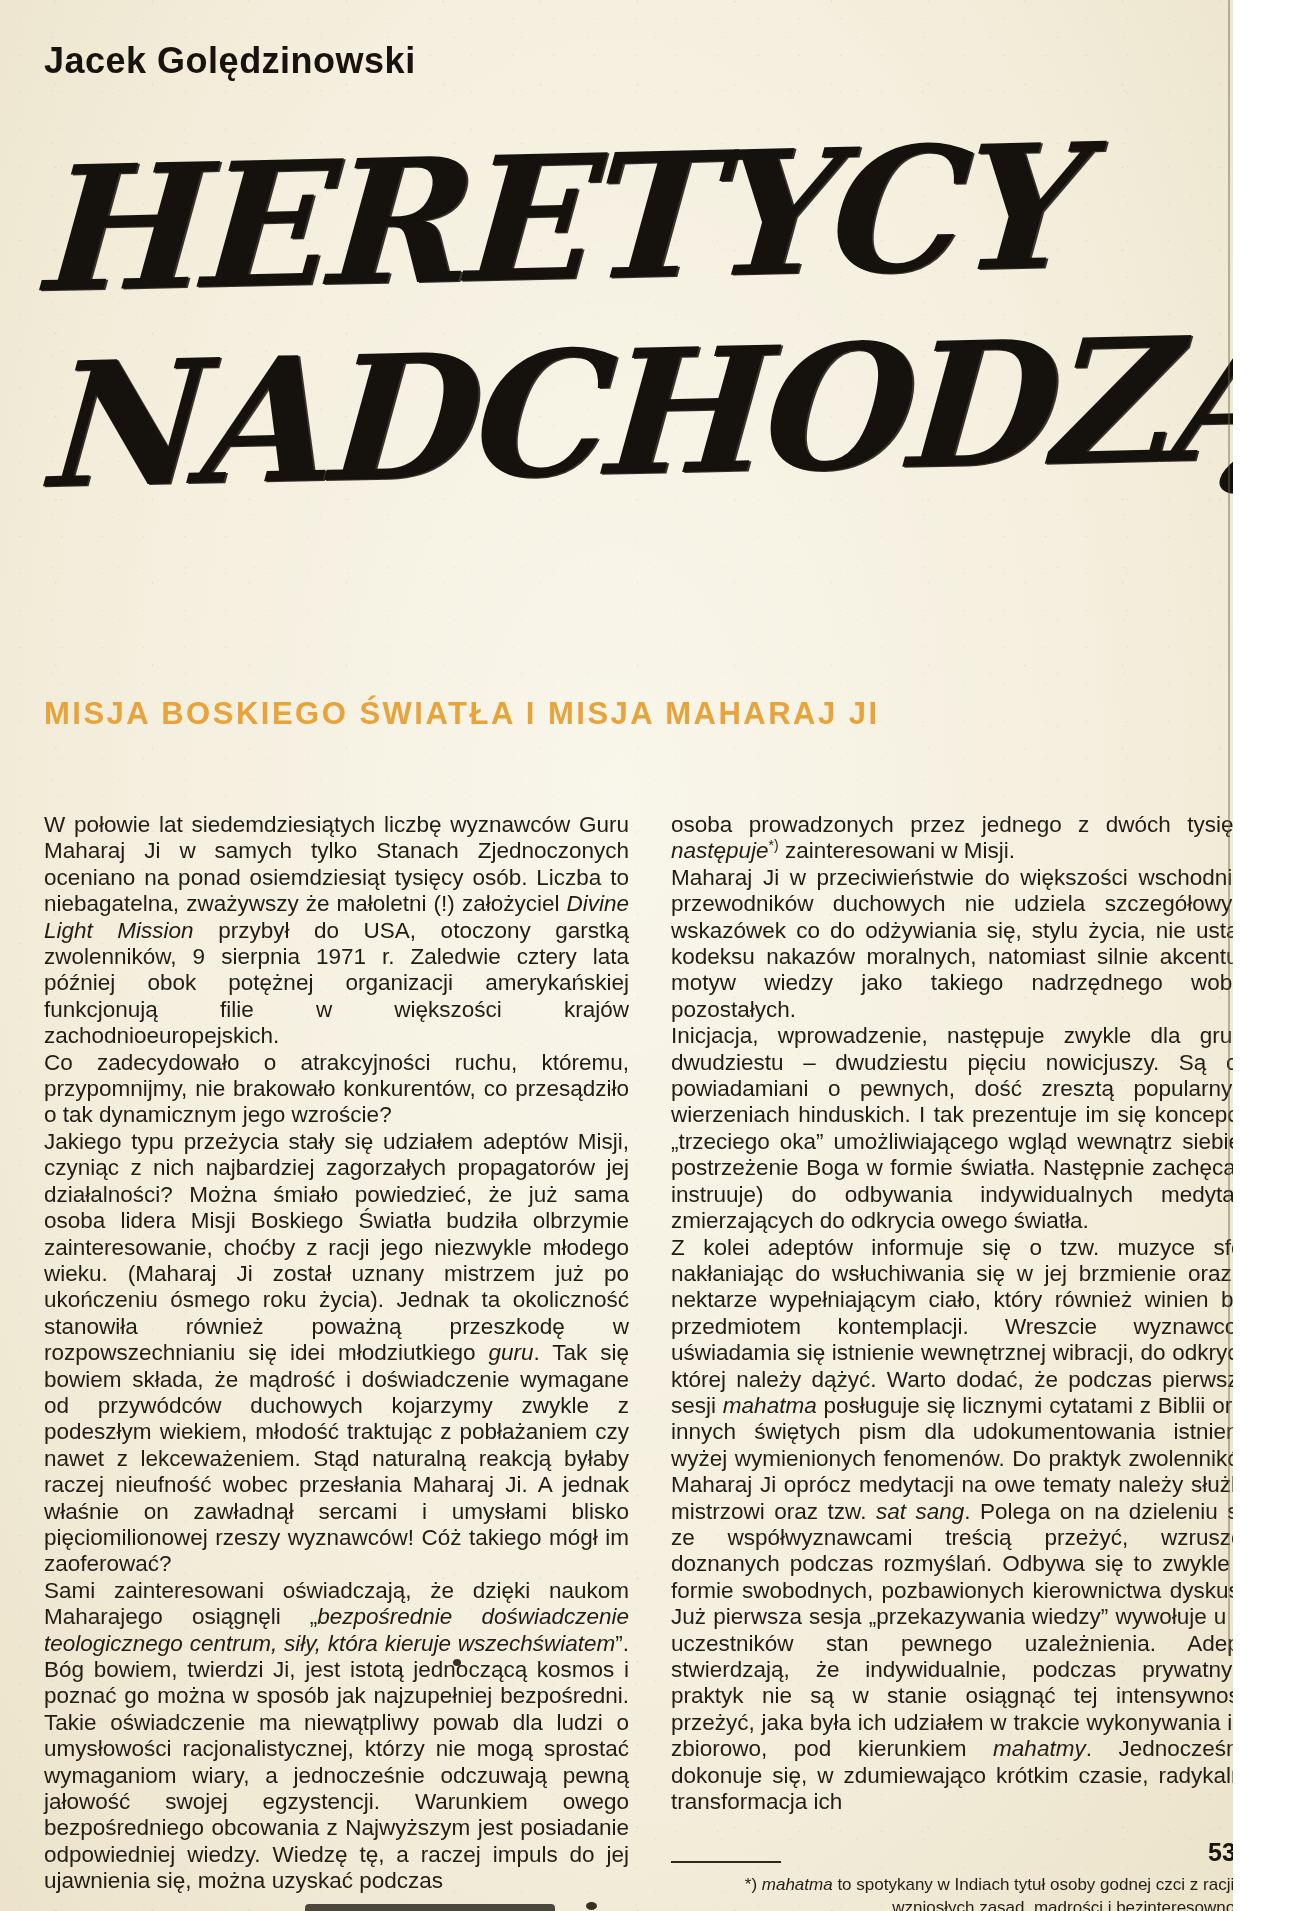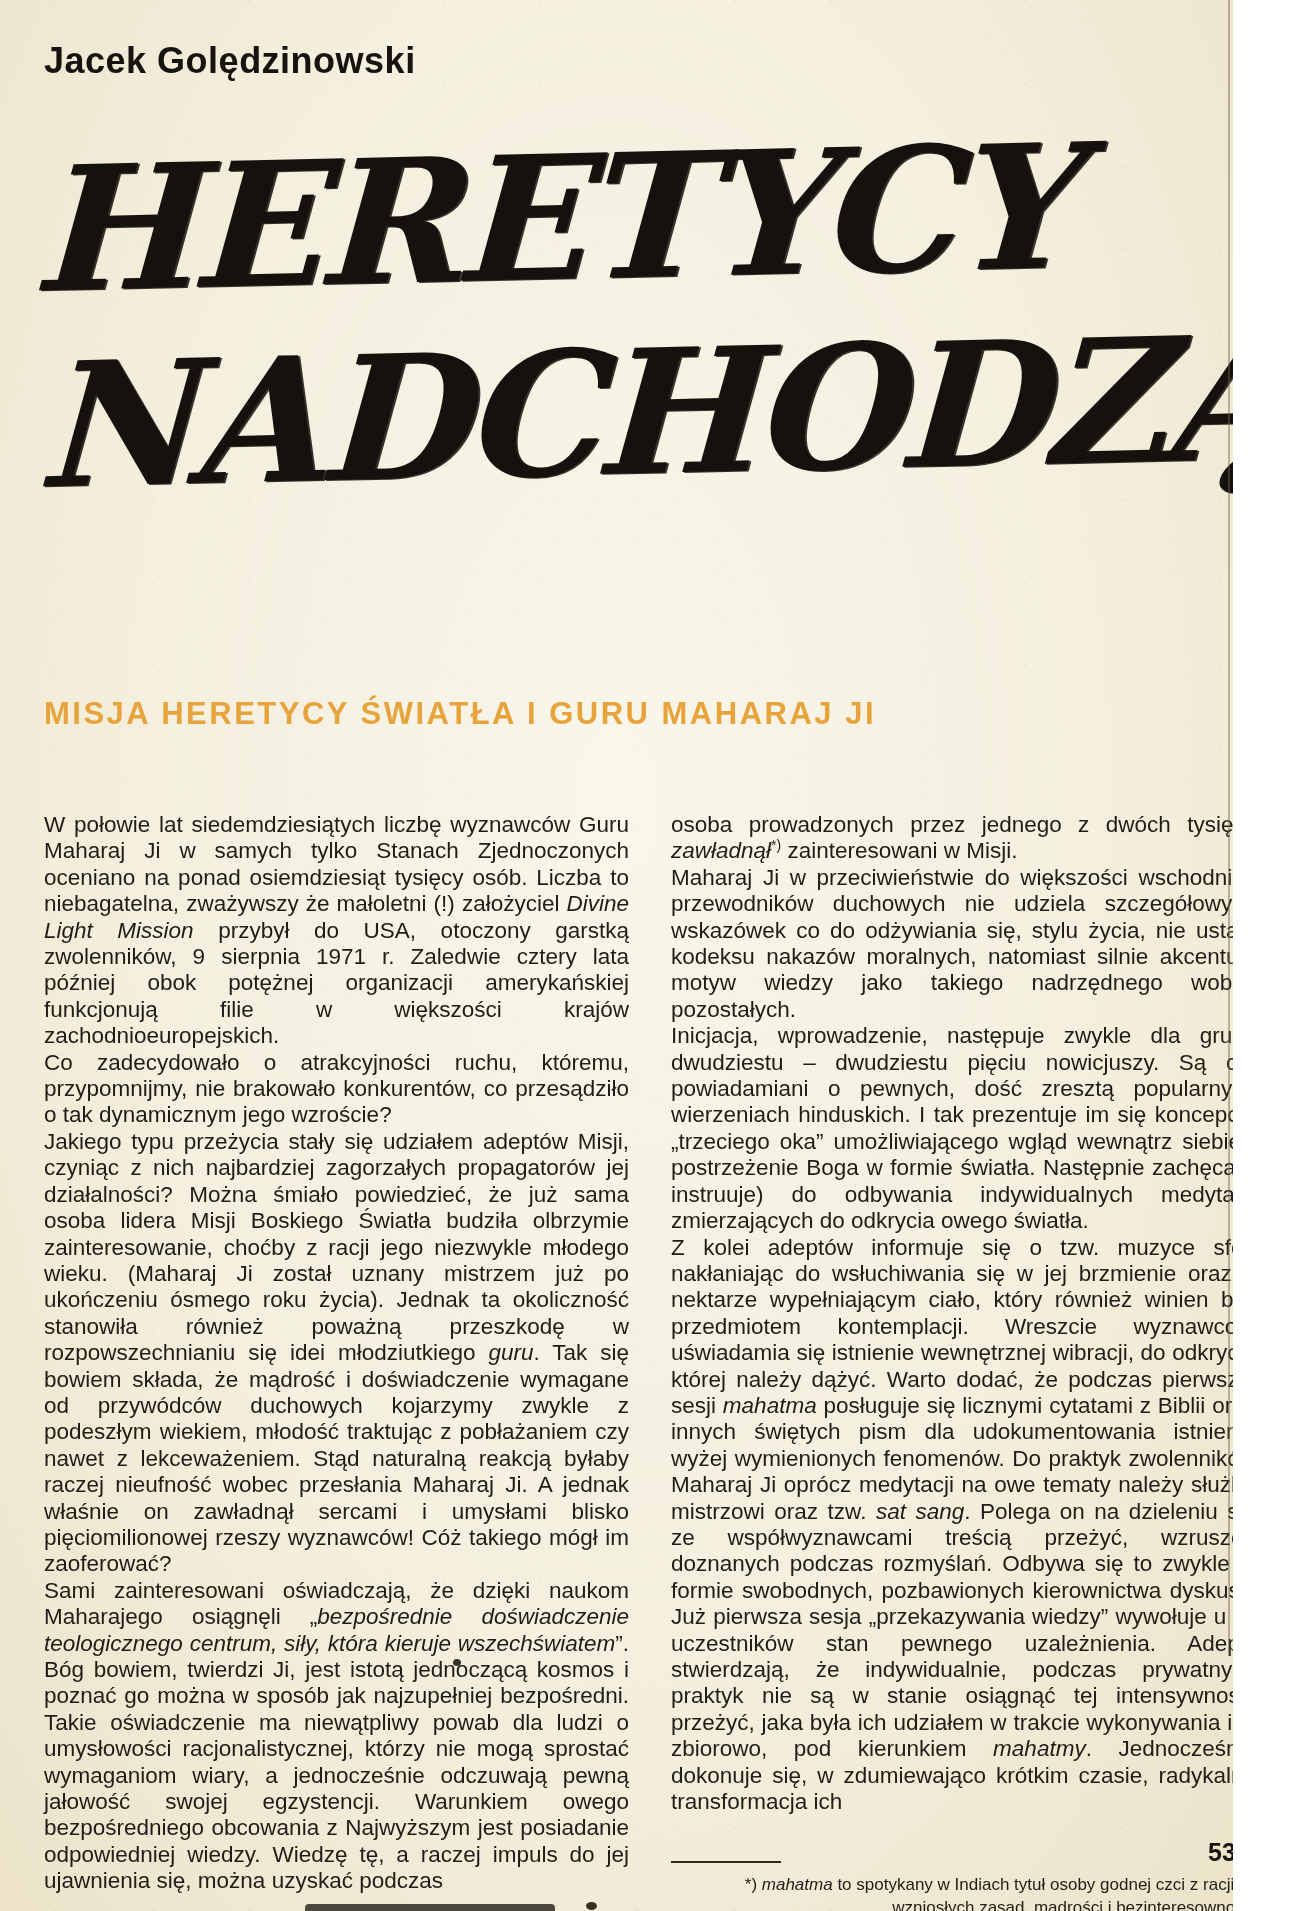--- a/index.html
+++ b/index.html
@@ -114,32 +114,32 @@
 <div class="page">
   <div class="vignette"></div>
 
   <div class="author">Jacek Golędzinowski</div>
 
   <div class="title-block">
     <span class="title-line">HERETYCY</span>
     <span class="title-line">NADCHODZĄ</span>
   </div>
 
-  <div class="section-heading">MISJA HERETYCY ŚWIATŁA I GURU MAHARAJ JI</div>
+  <div class="section-heading">MISJA BOSKIEGO ŚWIATŁA I MISJA MAHARAJ JI</div>
 
   <div class="columns">
     <div class="col">
         <p class="para"><span>W połowie lat siedemdziesiątych liczbę wyznawców Guru Maharaj Ji w samych tylko Stanach Zjednoczonych oceniano na ponad osiemdziesiąt tysięcy osób. Liczba to niebagatelna, zważywszy że małoletni (!) założyciel </span><span class="it">Divine Light Mission</span><span> przybył do USA, otoczony garstką zwolenników, 9 sierpnia 1971 r. Zaledwie cztery lata później obok potężnej organizacji amerykańskiej funkcjonują filie w większości krajów zachodnioeuropejskich.</span></p>
         <p class="para"><span>Co zadecydowało o atrakcyjności ruchu, któremu, przypomnijmy, nie brakowało konkurentów, co przesądziło o tak dynamicznym jego wzroście?</span></p>
         <p class="para"><span>Jakiego typu przeżycia stały się udziałem adeptów Misji, czyniąc z nich najbardziej zagorzałych propagatorów jej działalności? Można śmiało powiedzieć, że już sama osoba lidera Misji Boskiego Światła budziła olbrzymie zainteresowanie, choćby z racji jego niezwykle młodego wieku. (Maharaj Ji został uznany mistrzem już po ukończeniu ósmego roku życia). Jednak ta okoliczność stanowiła również poważną przeszkodę w rozpowszechnianiu się idei młodziutkiego </span><span class="it">guru</span><span>. Tak się bowiem składa, że mądrość i doświadczenie wymagane od przywódców duchowych kojarzymy zwykle z podeszłym wiekiem, młodość traktując z pobłażaniem czy nawet z lekceważeniem. Stąd naturalną reakcją byłaby raczej nieufność wobec przesłania Maharaj Ji. A jednak właśnie on zawładnął sercami i umysłami blisko pięciomilionowej rzeszy wyznawców! Cóż takiego mógł im zaoferować?</span></p>
         <p class="para"><span>Sami zainteresowani oświadczają, że dzięki naukom Maharajego osiągnęli „</span><span class="it">bezpośrednie doświadczenie teologicznego centrum, siły, która kieruje wszechświatem</span><span>”. Bóg bowiem, twierdzi Ji, jest istotą jednoczącą kosmos i poznać go można w sposób jak najzupełniej bezpośredni. Takie oświadczenie ma niewątpliwy powab dla ludzi o umysłowości racjonalistycznej, którzy nie mogą sprostać wymaganiom wiary, a jednocześnie odczuwają pewną jałowość swojej egzystencji. Warunkiem owego bezpośredniego obcowania z Najwyższym jest posiadanie odpowiedniej wiedzy. Wiedzę tę, a raczej impuls do jej ujawnienia się, można uzyskać podczas</span></p>
       </div>
     <div class="col">
       <div>
-          <p class="para"><span>osoba prowadzonych przez jednego z dwóch tysięcy </span><span class="it">zawładnął</span><span class="sup">*)</span><span> zainteresowani w Misji.</span></p>
+          <p class="para"><span>osoba prowadzonych przez jednego z dwóch tysięcy </span><span class="it">następuje</span><span class="sup">*)</span><span> zainteresowani w Misji.</span></p>
           <p class="para"><span>Maharaj Ji w przeciwieństwie do większości wschodnich przewodników duchowych nie udziela szczegółowych wskazówek co do odżywiania się, stylu życia, nie ustala kodeksu nakazów moralnych, natomiast silnie akcentuje motyw wiedzy jako takiego nadrzędnego wobec pozostałych.</span></p>
           <p class="para"><span>Inicjacja, wprowadzenie, następuje zwykle dla grupy dwudziestu – dwudziestu pięciu nowicjuszy. Są oni powiadamiani o pewnych, dość zresztą popularnych wierzeniach hinduskich. I tak prezentuje im się koncepcję „trzeciego oka” umożliwiającego wgląd wewnątrz siebie i postrzeżenie Boga w formie światła. Następnie zachęca (i instruuje) do odbywania indywidualnych medytacji zmierzających do odkrycia owego światła.</span></p>
           <p class="para"><span>Z kolei adeptów informuje się o tzw. muzyce sfer, nakłaniając do wsłuchiwania się w jej brzmienie oraz o nektarze wypełniającym ciało, który również winien być przedmiotem kontemplacji. Wreszcie wyznawcom uświadamia się istnienie wewnętrznej wibracji, do odkrycia której należy dążyć. Warto dodać, że podczas pierwszej sesji </span><span class="it">mahatma</span><span> posługuje się licznymi cytatami z Biblii oraz innych świętych pism dla udokumentowania istnienia wyżej wymienionych fenomenów. Do praktyk zwolenników Maharaj Ji oprócz medytacji na owe tematy należy służba mistrzowi oraz tzw. </span><span class="it">sat sang</span><span>. Polega on na dzieleniu się ze współwyznawcami treścią przeżyć, wzruszeń doznanych podczas rozmyślań. Odbywa się to zwykle w formie swobodnych, pozbawionych kierownictwa dyskusji. Już pierwsza sesja „przekazywania wiedzy” wywołuje u jej uczestników stan pewnego uzależnienia. Adepci stwierdzają, że indywidualnie, podczas prywatnych praktyk nie są w stanie osiągnąć tej intensywności przeżyć, jaka była ich udziałem w trakcie wykonywania ich zbiorowo, pod kierunkiem </span><span class="it">mahatmy</span><span>. Jednocześnie dokonuje się, w zdumiewająco krótkim czasie, radykalna transformacja ich</span></p>
         </div>
       <div class="footnote">
         <div class="footnote-rule"></div>
         <div>
             <p class="para"><span>*) </span><span class="it">mahatma</span><span> to spotykany w Indiach tytuł osoby godnej czci z racji jej wzniosłych zasad, mądrości i bezinteresowności</span></p>
           </div>
       </div>

